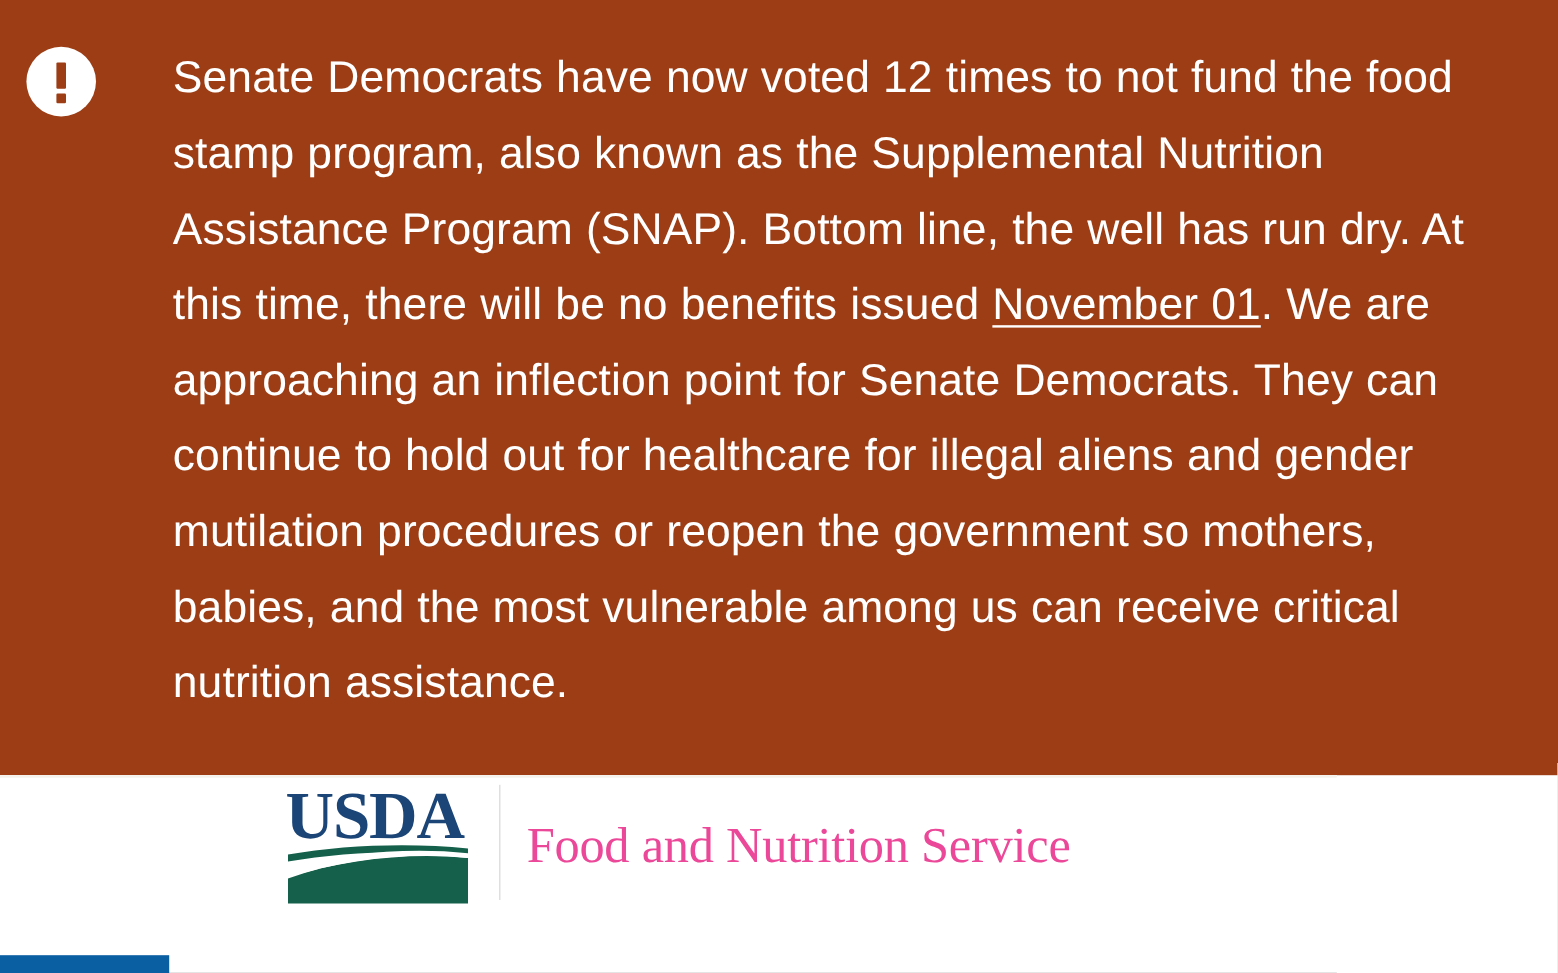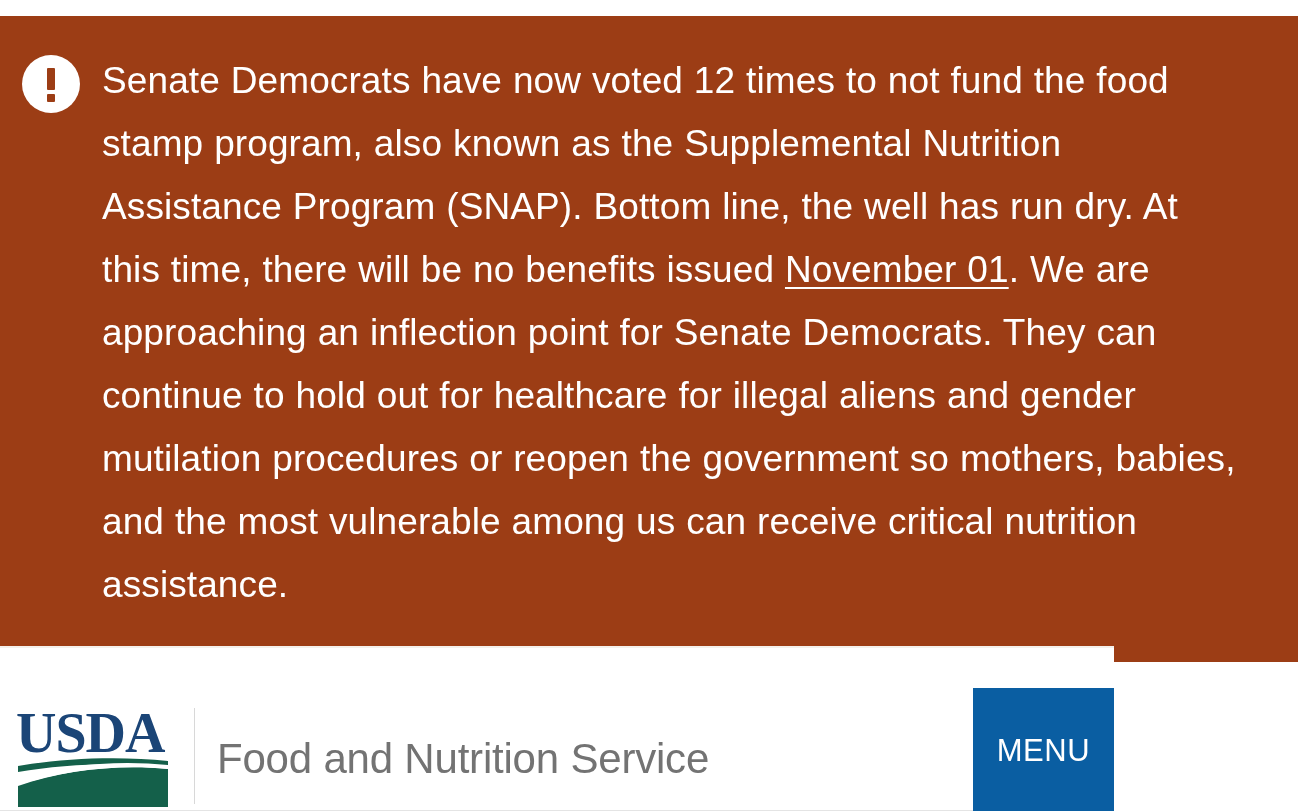--- a/index.html
+++ b/index.html
@@ -17,27 +17,28 @@
     position: relative;
     width: 1298px;
     height: 811px;
     background: #ffffff;
   }
 
   
   .alert-banner {
     position: absolute;
     left: 0;
-    top: 16px;
+    top: 0;
     width: 1298px;
     height: 646px;
     background: #9c3d15;
     display: flex;
     align-items: flex-start;
     padding: 33px 40px 20px 22px;
+    gap: 42px;
   }
 
   .alert-icon {
     flex: 0 0 auto;
     width: 58px;
     height: 58px;
     border-radius: 50%;
     background: #ffffff;
     margin-right: 22px;
     margin-top: 6px;
@@ -86,21 +87,22 @@
   .site-header {
     position: absolute;
     left: 0;
     top: 646px;
     width: 1114px;
     height: 165px;
     background: #ffffff;
     border-top: 2px solid #f4f1ec;
     border-bottom: 1px solid #e4e4e4;
     display: flex;
-    align-items: flex-end;
+    align-items: center;
+    flex-direction: column;
   }
 
   .brand-block {
     display: flex;
     align-items: center;
     padding-left: 16px;
     flex: 1 1 auto;
   }
 
   
@@ -126,22 +128,23 @@
   .brand-names {
     display: flex;
     flex-direction: column;
     justify-content: center;
     padding-top: 6px;
   }
   .agency-name {
     font-size: 42px;
     line-height: 1.05;
     font-weight: 400;
-    color: #737373;
+    color: #ec4899;
     letter-spacing: -0.2px;
+    font-family: Liberation Serif, serif;
   }
   .department-name {
     font-size: 24px;
     line-height: 1.2;
     font-weight: 400;
     color: #222222;
     letter-spacing: 0.6px;
     margin-top: 9px;
   }
 

